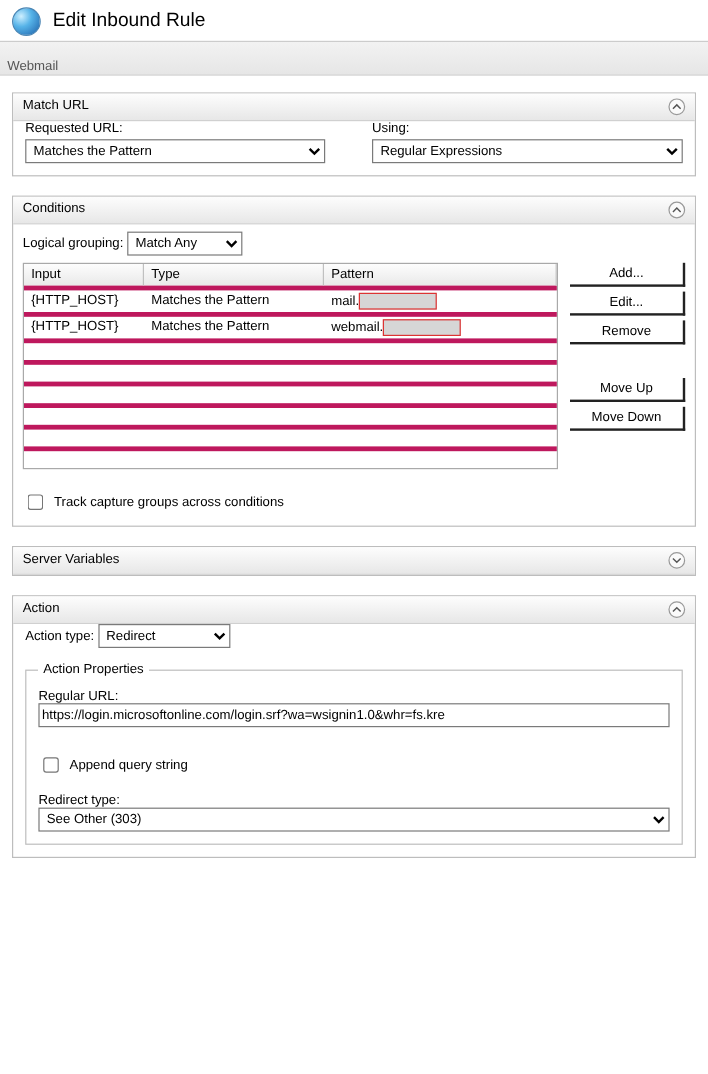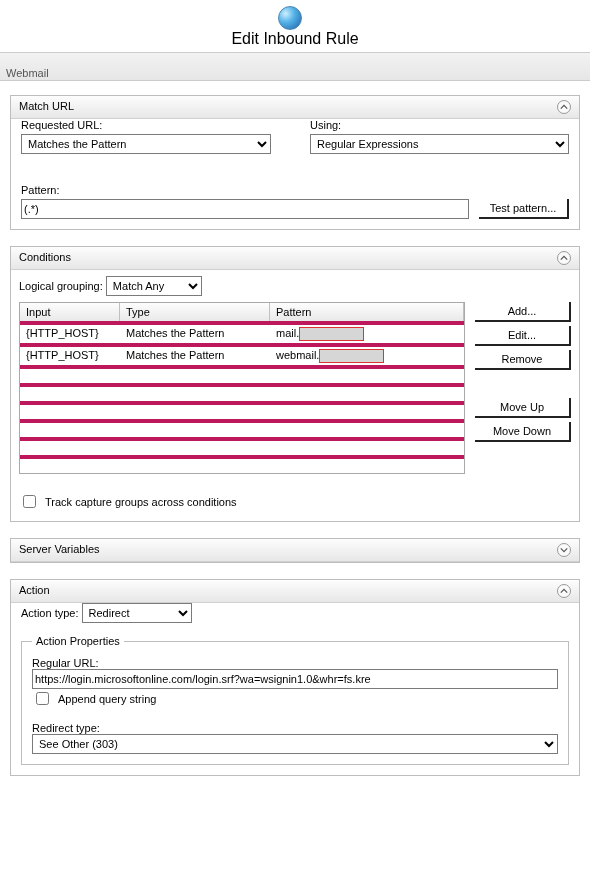--- a/index.html
+++ b/index.html
@@ -9,21 +9,20 @@
     background: #fff;
     font-family: "Segoe UI", Tahoma, Arial, sans-serif;
     font-size: 11px;
     color: #000;
     width: 590px;
   }
   .header {
     display: flex;
     align-items: center;
     padding: 6px 10px 4px 10px;
-    flex-direction: column;
   }
   .header .globe {
     width: 24px; height: 24px; margin-right: 10px;
     display: inline-block;
     background: radial-gradient(circle at 30% 30%, #cdefff 0%, #56b3e8 40%, #1c5fa8 100%);
     border-radius: 50%;
     border: 1px solid #4b86b4;
   }
   .header h1 {
     font-size: 16px; font-weight: 400; margin: 0;
@@ -162,27 +161,20 @@
           <option>Matches the Pattern</option>
         </select>
       </div>
       <div class="col">
         <label class="fld">Using:</label>
         <select class="wide">
           <option>Regular Expressions</option>
         </select>
       </div>
     </div>
-    <div class="pattern-row">
-      <div class="pat-col">
-        <label class="fld">Pattern:</label>
-        <input type="text" value="(.*)" style="">
-      </div>
-      <button class="btn">Test pattern...</button>
-    </div>
   </div>
 </div>
 
 <div class="panel">
   <div class="panel-header">
     <span class="title">Conditions</span>
     <span class="chev">
       <svg viewBox="0 0 10 10">
           <path d="M1 7 L5 3 L9 7" fill="none" stroke="#555" stroke-width="1.5"></path>
         </svg>
@@ -286,21 +278,21 @@
   <div class="panel-body">
     <label class="fld">Action type:</label>
     <select style="width:110px">
       <option>Redirect</option>
     </select>
 
     <fieldset>
       <legend>Action Properties</legend>
       <label class="fld">Regular URL:</label>
       <input type="text" class="full-input" value="https://login.microsoftonline.com/login.srf?wa=wsignin1.0&amp;whr=fs.kre" style="">
-      <div class="cb-row" style="margin-top:0;">
+      <div class="cb-row" style="margin-top:22px;">
         <input type="checkbox" style="">
         <span>Append query string</span>
       </div>
       <div style="margin-top:14px;">
         <label class="fld">Redirect type:</label>
         <select class="wide">
           <option>See Other (303)</option>
         </select>
       </div>
     </fieldset>

